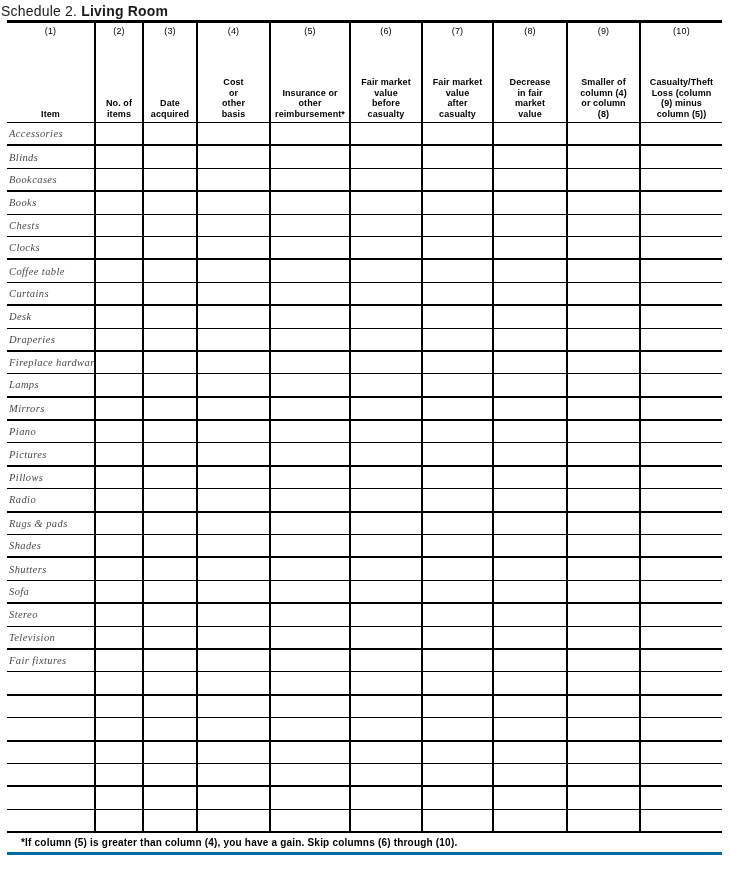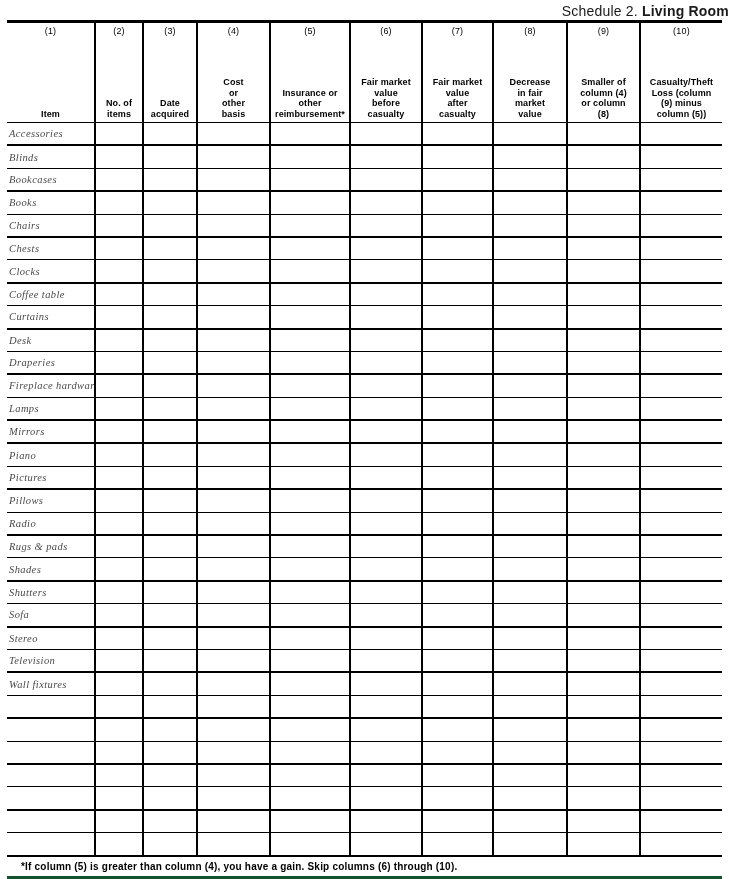--- a/index.html
+++ b/index.html
@@ -14,27 +14,26 @@
     font-family: "Liberation Sans", sans-serif;
     color: #000;
   }
   .page {
     position: relative;
     width: 729px;
     height: 879px;
     background: #fff;
   }
   .title {
-    margin: 2px 0 0 13px;
+    margin: 2px 0 0 1px;
     height: 18px;
     font-size: 14px;
     line-height: 18px;
     color: #1a1a1a;
     letter-spacing: 0.2px;
-    text-align: right;
   }
   .title .room {
     font-weight: bold;
   }
   table.schedule {
     width: 715px;
     margin-left: 7px;
     border-collapse: collapse;
     table-layout: fixed;
   }
@@ -89,21 +88,21 @@
     font-size: 10.5px;
     color: #4a4a4a;
     padding-left: 2px;
     vertical-align: middle;
     letter-spacing: 0.4px;
     overflow: hidden;
     white-space: nowrap;
   }
   
   tr.footnote-row td {
-    border-bottom: 3px solid #14532d;
+    border-bottom: 3px solid #0369a1;
     border-left: none;
     height: 19px;
     padding: 0 0 0 14px;
     font-size: 10px;
     font-weight: bold;
     vertical-align: middle;
     letter-spacing: 0.2px;
   }
 </style>
 </head>
@@ -267,32 +266,20 @@
           <td class="data-cell"></td>
           <td class="data-cell"></td>
           <td class="data-cell"></td>
           <td class="data-cell"></td>
           <td class="data-cell"></td>
           <td class="data-cell"></td>
           <td class="data-cell"></td>
           <td class="data-cell"></td>
           <td class="data-cell"></td>
         </tr>
-        <tr class="row-thick">
-          <td class="item-cell">Chairs</td>
-          <td class="data-cell"></td>
-          <td class="data-cell"></td>
-          <td class="data-cell"></td>
-          <td class="data-cell"></td>
-          <td class="data-cell"></td>
-          <td class="data-cell"></td>
-          <td class="data-cell"></td>
-          <td class="data-cell"></td>
-          <td class="data-cell"></td>
-        </tr>
         <tr class="row-thin">
           <td class="item-cell">Chests</td>
           <td class="data-cell"></td>
           <td class="data-cell"></td>
           <td class="data-cell"></td>
           <td class="data-cell"></td>
           <td class="data-cell"></td>
           <td class="data-cell"></td>
           <td class="data-cell"></td>
           <td class="data-cell"></td>
@@ -508,21 +495,21 @@
           <td class="data-cell"></td>
           <td class="data-cell"></td>
           <td class="data-cell"></td>
           <td class="data-cell"></td>
           <td class="data-cell"></td>
           <td class="data-cell"></td>
           <td class="data-cell"></td>
           <td class="data-cell"></td>
         </tr>
         <tr class="row-thin">
-          <td class="item-cell">Wall fixtures</td>
+          <td class="item-cell">Fair fixtures</td>
           <td class="data-cell"></td>
           <td class="data-cell"></td>
           <td class="data-cell"></td>
           <td class="data-cell"></td>
           <td class="data-cell"></td>
           <td class="data-cell"></td>
           <td class="data-cell"></td>
           <td class="data-cell"></td>
           <td class="data-cell"></td>
         </tr>

